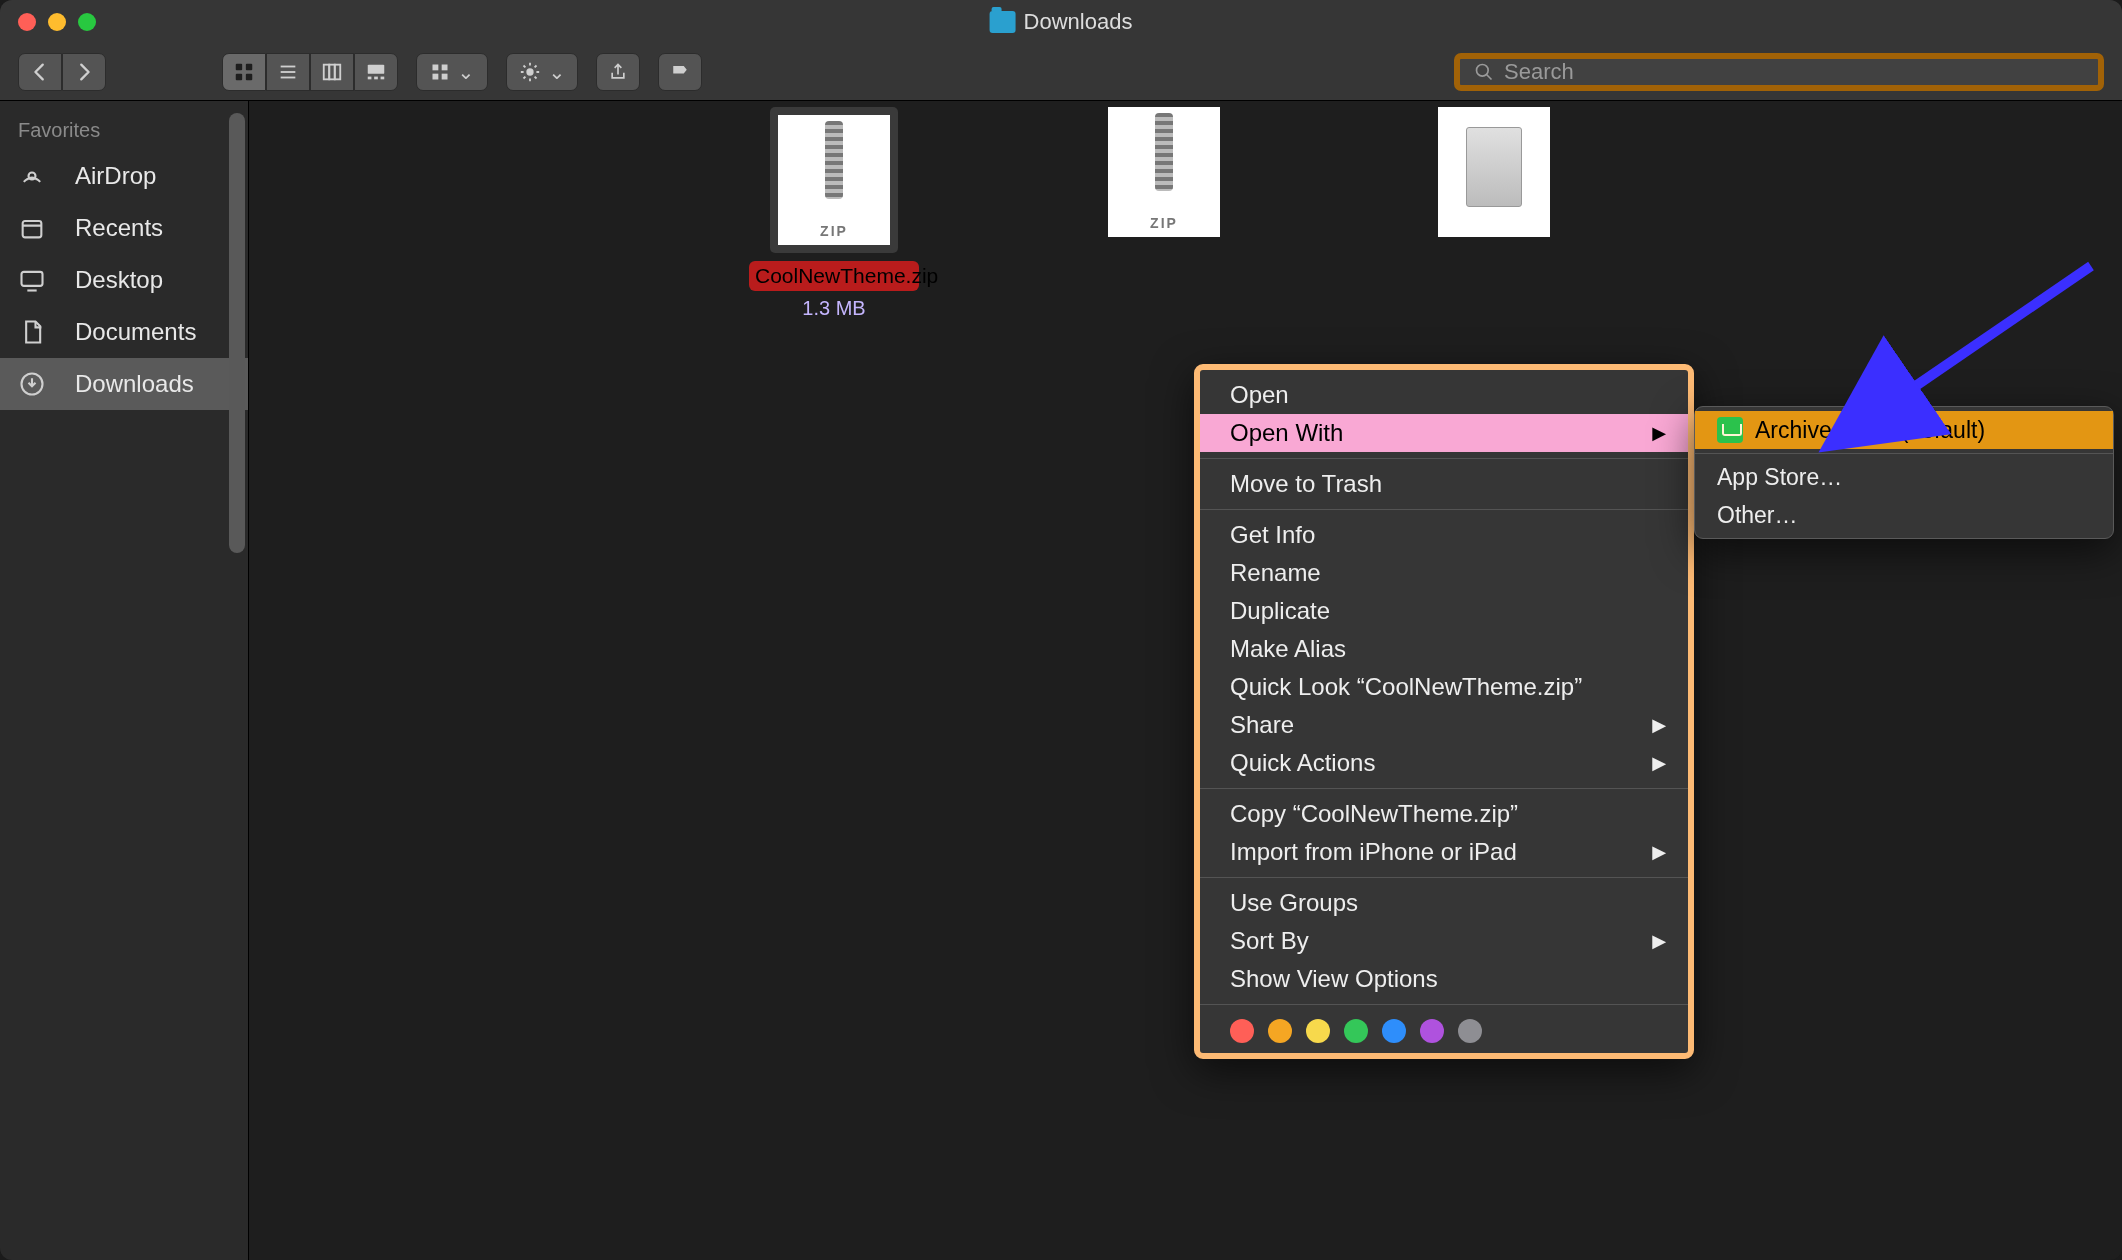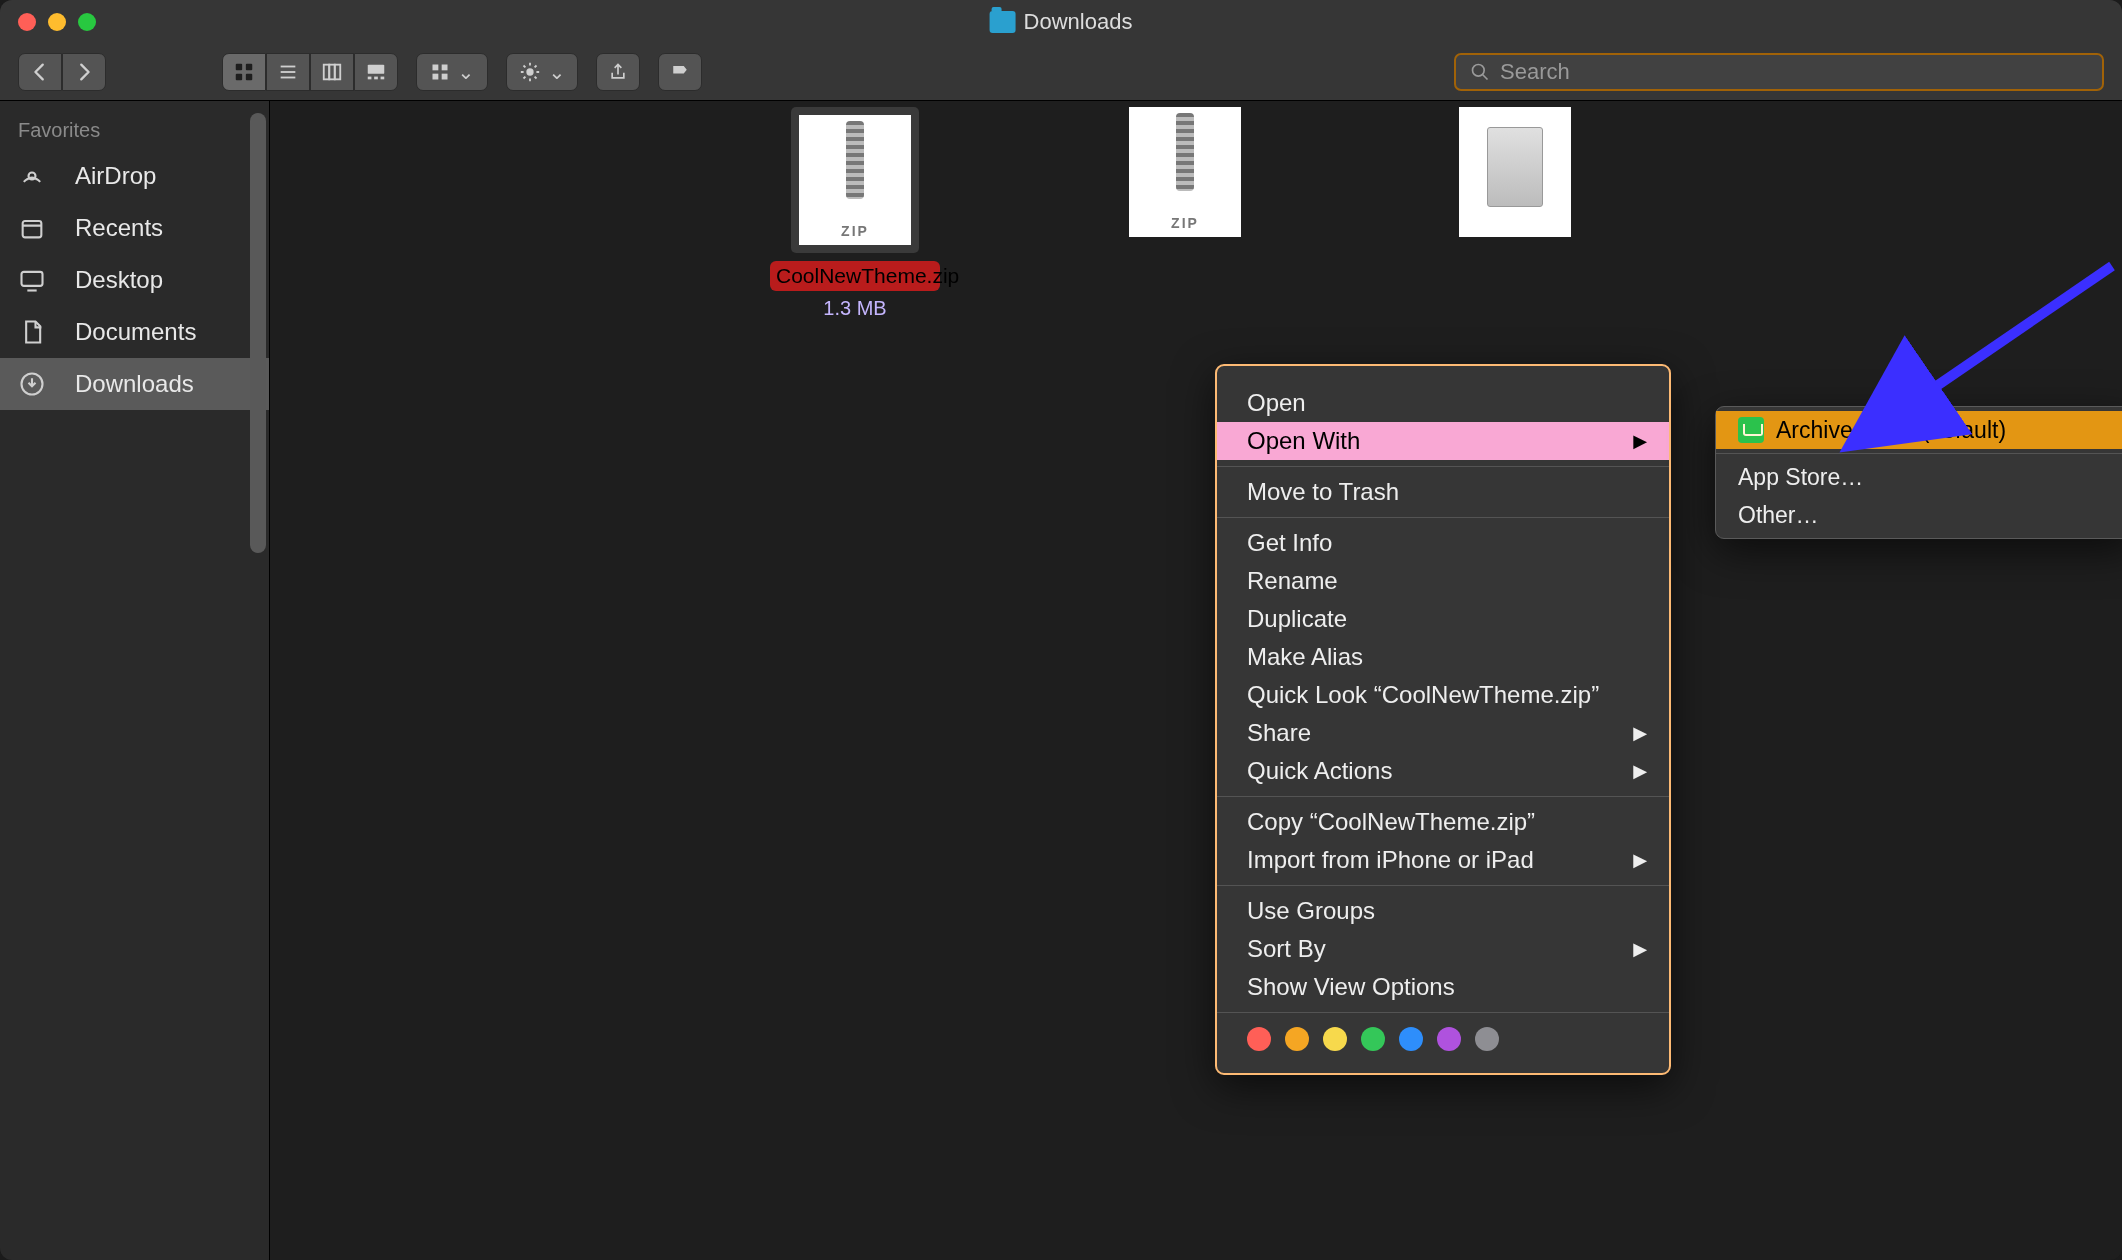--- a/index.html
+++ b/index.html
@@ -19,26 +19,26 @@
   .title-center .folder-icon::before { content:""; position:absolute; top:-4px; left:2px; width:10px; height:4px; background:#2aa0cf; border-radius:2px 2px 0 0;}
 
   .toolbar { height: 57px; background: #363636; display: flex; align-items: center; padding: 0 18px; gap: 18px; border-bottom: 1px solid #000; }
   .btn-group { display: flex; }
   .tbtn { background: #545454; height: 38px; min-width: 44px; display:flex; align-items:center; justify-content:center; border:1px solid #2c2c2c; color:#cfcfcf; font-size:20px;}
   .tbtn.first { border-radius: 7px 0 0 7px; }
   .tbtn.last { border-radius: 0 7px 7px 0; }
   .tbtn.solo { border-radius: 7px; }
   .tbtn.active { background: #6a6a6a; }
   .spacer { flex: 1; }
-  .search { background:#414141; border:2px solid #a16207; border-radius:7px; height:38px; width:650px; display:flex; align-items:center; padding:0 14px; color:#9a9a9a; gap:10px; font-size:22px;}
+  .search { background:#414141; border:6px solid #a16207; border-radius:7px; height:38px; width:650px; display:flex; align-items:center; padding:0 14px; color:#9a9a9a; gap:10px; font-size:22px;}
   .search svg { width:20px; height:20px; fill:#9a9a9a;}
 
   .body { flex:1; display:flex; }
 
-  .sidebar { width: 270px; background:#2a2a2a; border-right:1px solid #000; position:relative; }
+  .sidebar { width: 249px; background:#2a2a2a; border-right:1px solid #000; position:relative; }
   .sidebar-inner { height:100%; overflow-y:auto; padding-top:14px;}
   .scroll-thumb { position:absolute; right:3px; top:12px; width:16px; height:440px; background:#595959; border-radius:8px;}
   .sb-header { color:#8a8a8a; font-size:20px; padding:4px 18px 8px; }
   .sb-item { display:flex; align-items:center; gap:29px; height:52px; padding:0 18px; color:#e8e8e8; font-size:24px; }
   .sb-item.active { background:#5a5a5a; }
   .sb-item .ic { width:28px; height:28px; display:flex; align-items:center; justify-content:center; color:#cfcfcf;}
   .sb-item svg { width:28px; height:28px; stroke:#cfcfcf; fill:none; stroke-width:1.8;}
 
   .content { flex:1; background:#1e1e1e; position:relative; }
 
@@ -48,21 +48,21 @@
   .file .thumb.sel-wrap { background:#3a3a3a; padding:8px; width:128px; height:146px; border-radius:5px;}
   .file .thumb .paper { width:100%; height:100%; background:#fff; position:relative; display:flex; align-items:flex-end; justify-content:center;}
   .paper .zipper { position:absolute; top:6px; left:50%; transform:translateX(-50%); width:18px; height:78px; background:repeating-linear-gradient(#777 0 4px,#bbb 4px 8px); border-radius:4px;}
   .paper .ziplabel { font-size:14px; color:#777; letter-spacing:2px; padding-bottom:6px; font-weight:600;}
   .paper .drive { position:absolute; top:20px; left:50%; transform:translateX(-50%); width:56px; height:80px; background:linear-gradient(#e0e0e0,#bcbcbc); border:1px solid #999; border-radius:3px;}
   .file .fname { margin-top:8px; color:#ddd; font-size:21px; text-align:center; max-width:170px; }
   .file .fname.sel { background:#b91c1c; color:#000; border-radius:6px; padding:2px 6px; line-height:1.25; }
   .file .size { color:#c4b5fd; font-size:20px; margin-top:6px;}
 
   
-  .ctx { position:absolute; left:945px; top:263px; width:456px; background:rgba(55,55,55,0.98); border:2px solid #fdba74; border-radius:9px; box-shadow:0 12px 40px rgba(0,0,0,.6); padding:18px 0; }
+  .ctx { position:absolute; left:945px; top:263px; width:500px; background:rgba(55,55,55,0.98); border:6px solid #fdba74; border-radius:9px; box-shadow:0 12px 40px rgba(0,0,0,.6); padding:6px 0; }
   .ctx .row { height:38px; display:flex; align-items:center; padding:0 30px; color:#eee; font-size:24px; position:relative;}
   .ctx .row.hi { background:#f9a8d4; color:#000;}
   .ctx .row .arr { position:absolute; right:22px; font-size:18px; color:inherit;}
   .ctx .sep { height:1px; background:#545454; margin:6px 0;}
   .ctx .tags-row { display:flex; align-items:center; gap:14px; padding:8px 30px 4px;}
   .tag-dot{ width:24px; height:24px; border-radius:50%;}
 
   .submenu { position:absolute; left:1445px; top:305px; width:420px; background:rgba(55,55,55,0.98); border:1px solid #5a5a5a; border-radius:9px; box-shadow:0 12px 40px rgba(0,0,0,.6); padding:4px 0;}
   .submenu .row { height:38px; display:flex; align-items:center; padding:0 22px; color:#eee; font-size:23px; gap:12px;}
   .submenu .row.hi { background:#e39613; color:#000;}

